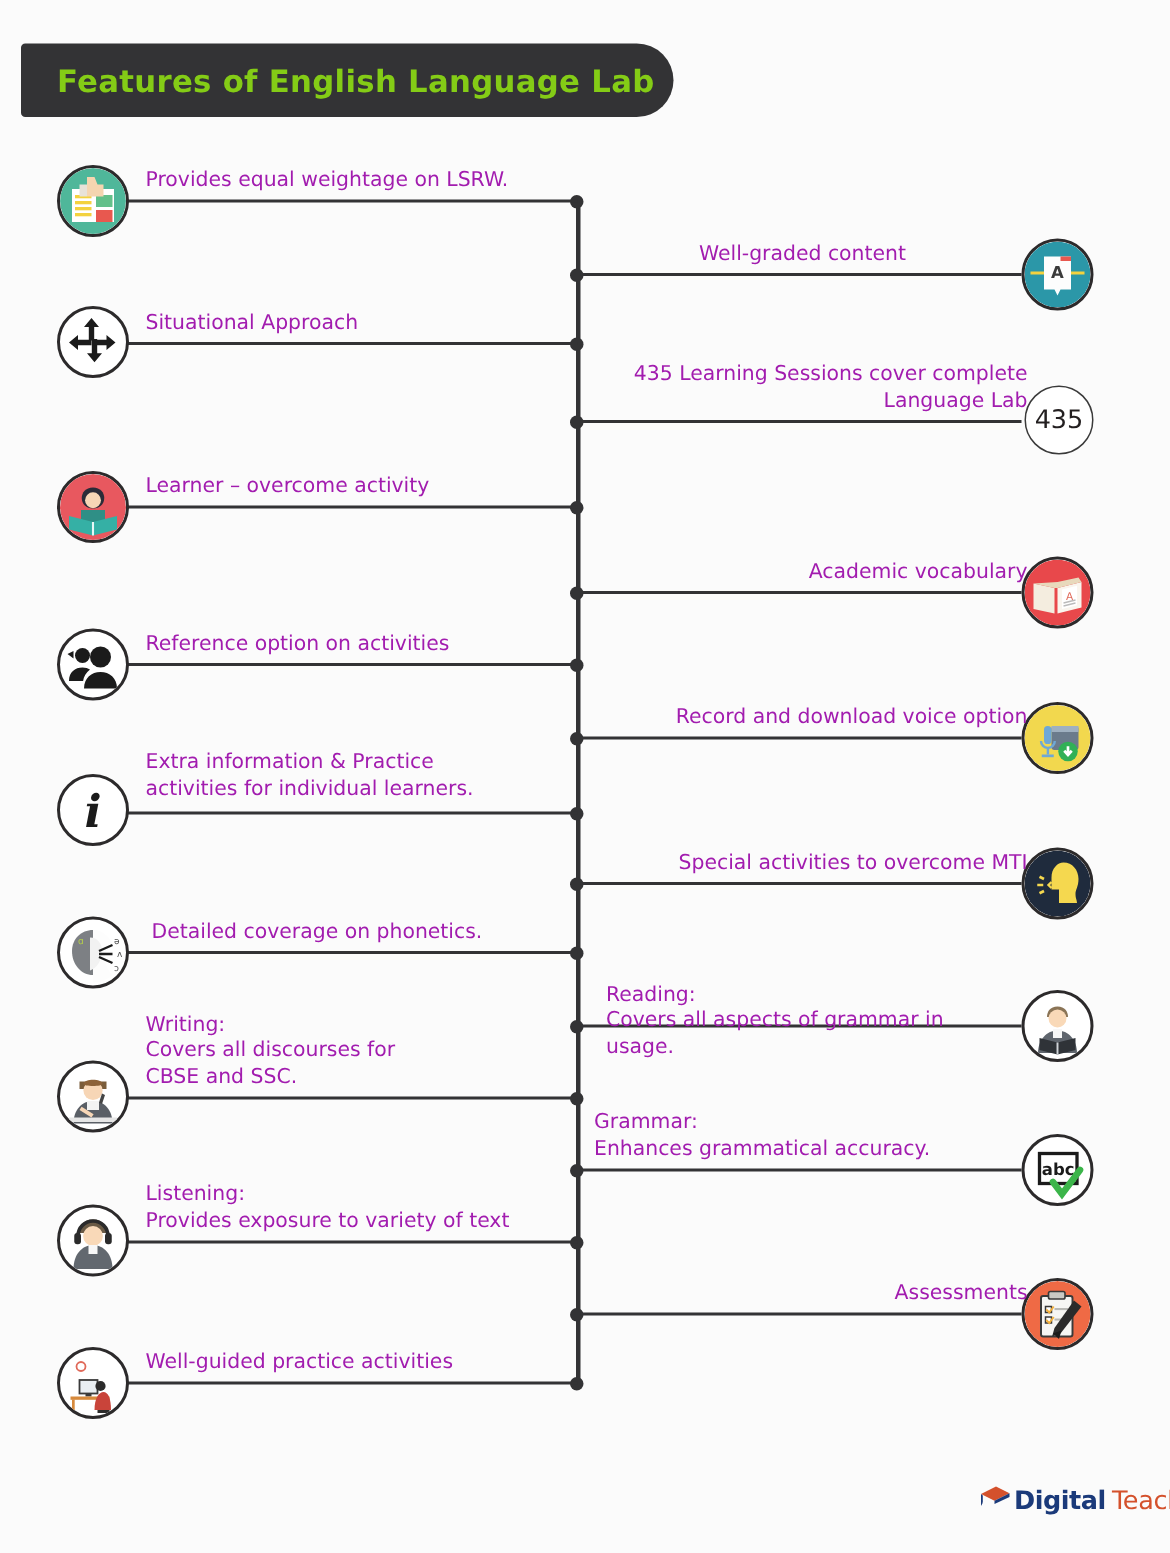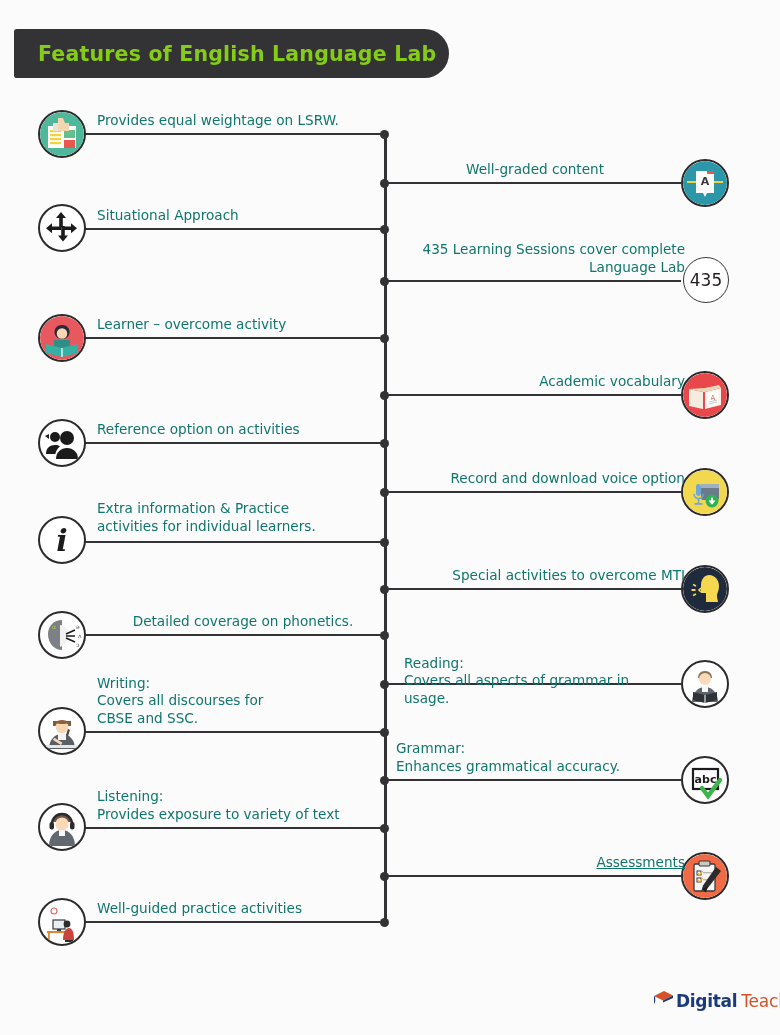--- a/index.html
+++ b/index.html
@@ -72,21 +72,21 @@
     display:flex;align-items:center;justify-content:center;
     font-size:17px;color:#231f20;
     font-family:"DejaVu Sans", sans-serif;
   }
 
   
   .label{
     position:absolute;
     font-size:13.6px;
     line-height:17.5px;
-    color:#0f766e;
+    color:#a21caf;
     white-space:pre-line;
   }
   .label.left{text-align:left;}
   .label.right-al{text-align:right;}
 
   
   .logo{
     position:absolute;
     left:652px;top:989px;
     display:flex;align-items:flex-end;
@@ -177,21 +177,21 @@
           <path d="M22 7 c-8 0 -14 6 -14 14 0 9 6 16 14 16 l0 -30 z" fill="#7d8084"></path>
           <path d="M22 7 c6 0 11 4 13 10 -3 2 -5 5 -5 9 0 5 3 9 5 11 -3 3 -8 5 -13 5 z" fill="#fdfdfd"></path>
           <path d="M20 12 c5 0 8 4 8 9 0 6 -3 11 -8 13 z" fill="#f2f2f2"></path>
           <path d="M26 21 l9 -4 M26 23 l9 0 M26 25 l9 4" stroke="#1b1b1b" stroke-width="1.6" fill="none"></path>
           <text x="12" y="16" font-family="DejaVu Sans, sans-serif" font-size="6" fill="#b5cf4a">ɑ</text>
           <text x="36" y="16" font-family="DejaVu Sans, sans-serif" font-size="6" fill="#555">ə</text>
           <text x="38" y="25" font-family="DejaVu Sans, sans-serif" font-size="6" fill="#555">ʌ</text>
           <text x="36" y="34" font-family="DejaVu Sans, sans-serif" font-size="6" fill="#555">ɔ</text>
         </svg>
       </div>
-      <div class="label left" style="left: 83px; top: 612.5px; width: 320px; text-align: center;">Detailed coverage on phonetics.</div>
+      <div class="label left" style="left: 101px; top: 612.5px; width: 320px;">Detailed coverage on phonetics.</div>
       <div class="node" style="top: 732px;"></div>
       <div class="hline" style="left: 84px; top: 731px; width: 301px;"></div>
       <div class="icon-circle" style="left: 38px; top: 707px;">
         <svg width="44" height="44" viewBox="0 0 44 44">
           <path d="M13 12 l18 0 0 5 -18 0 z" fill="#7a5c3a"></path>
           <circle cx="22" cy="18" r="6.4" fill="#f7d6b6"></circle>
           <path d="M15.6 13.5 c1 -3.5 12 -3.5 12.8 0 0 2 -12.8 2 -12.8 0 z" fill="#8c6239"></path>
           <path d="M9 40 c0 -9 5.5 -15 13 -15 7.5 0 13 6 13 15 z" fill="#5a5f66"></path>
           <path d="M18 25 l8 0 0 6 -8 0 z" fill="#f3f3f3"></path>
           <path d="M6 36 l32 0 0 3 -32 0 z" fill="#e6e6e6"></path>
@@ -327,21 +327,21 @@
           <rect x="16" y="7" width="11" height="5" rx="1.2" fill="#c9c9c4" stroke="#3a3a3a" stroke-width="1.1"></rect>
           <rect x="14" y="17" width="4" height="4" fill="#fff" stroke="#3a3a3a" stroke-width="1"></rect>
           <rect x="14" y="24" width="4" height="4" fill="#fff" stroke="#3a3a3a" stroke-width="1"></rect>
           <path d="M14.5 19 l2 2 3 -4 M14.5 26 l2 2 3 -4" stroke="#f2b03c" stroke-width="1.3" fill="none"></path>
           <rect x="20" y="18" width="9" height="1.4" fill="#b9b9b5"></rect>
           <rect x="20" y="25" width="9" height="1.4" fill="#b9b9b5"></rect>
           <path d="M33 13 l5 4 -14 18 -5.6 2 1.6 -5.6 z" fill="#2b2b2b"></path>
           <path d="M19 35 l5.6 -2 -1.6 5.6 z" fill="#1b1b1b"></path>
         </svg>
       </div>
-      <div class="label right-al" style="top: 853.5px; right: 95px; width: 320px; text-decoration: underline;">Assessments</div>
+      <div class="label right-al" style="top: 853.5px; right: 95px; width: 320px;">Assessments</div>
     </div>
 
   <div class="logo">
     <span class="cap">
       <svg width="22" height="17" viewBox="0 0 22 17">
         <path d="M2 7 L12 2 L21 6.5 L11 11.5 Z" fill="#d4512c"></path>
         <path d="M2 7 L2 15 C2 15 3.2 13.5 3.2 12 L3.2 8 Z" fill="#1b3a7a"></path>
         <path d="M11 11.5 L21 6.5 L21 9 L11 13.6 Z" fill="#1b3a7a"></path>
       </svg>
     </span>

